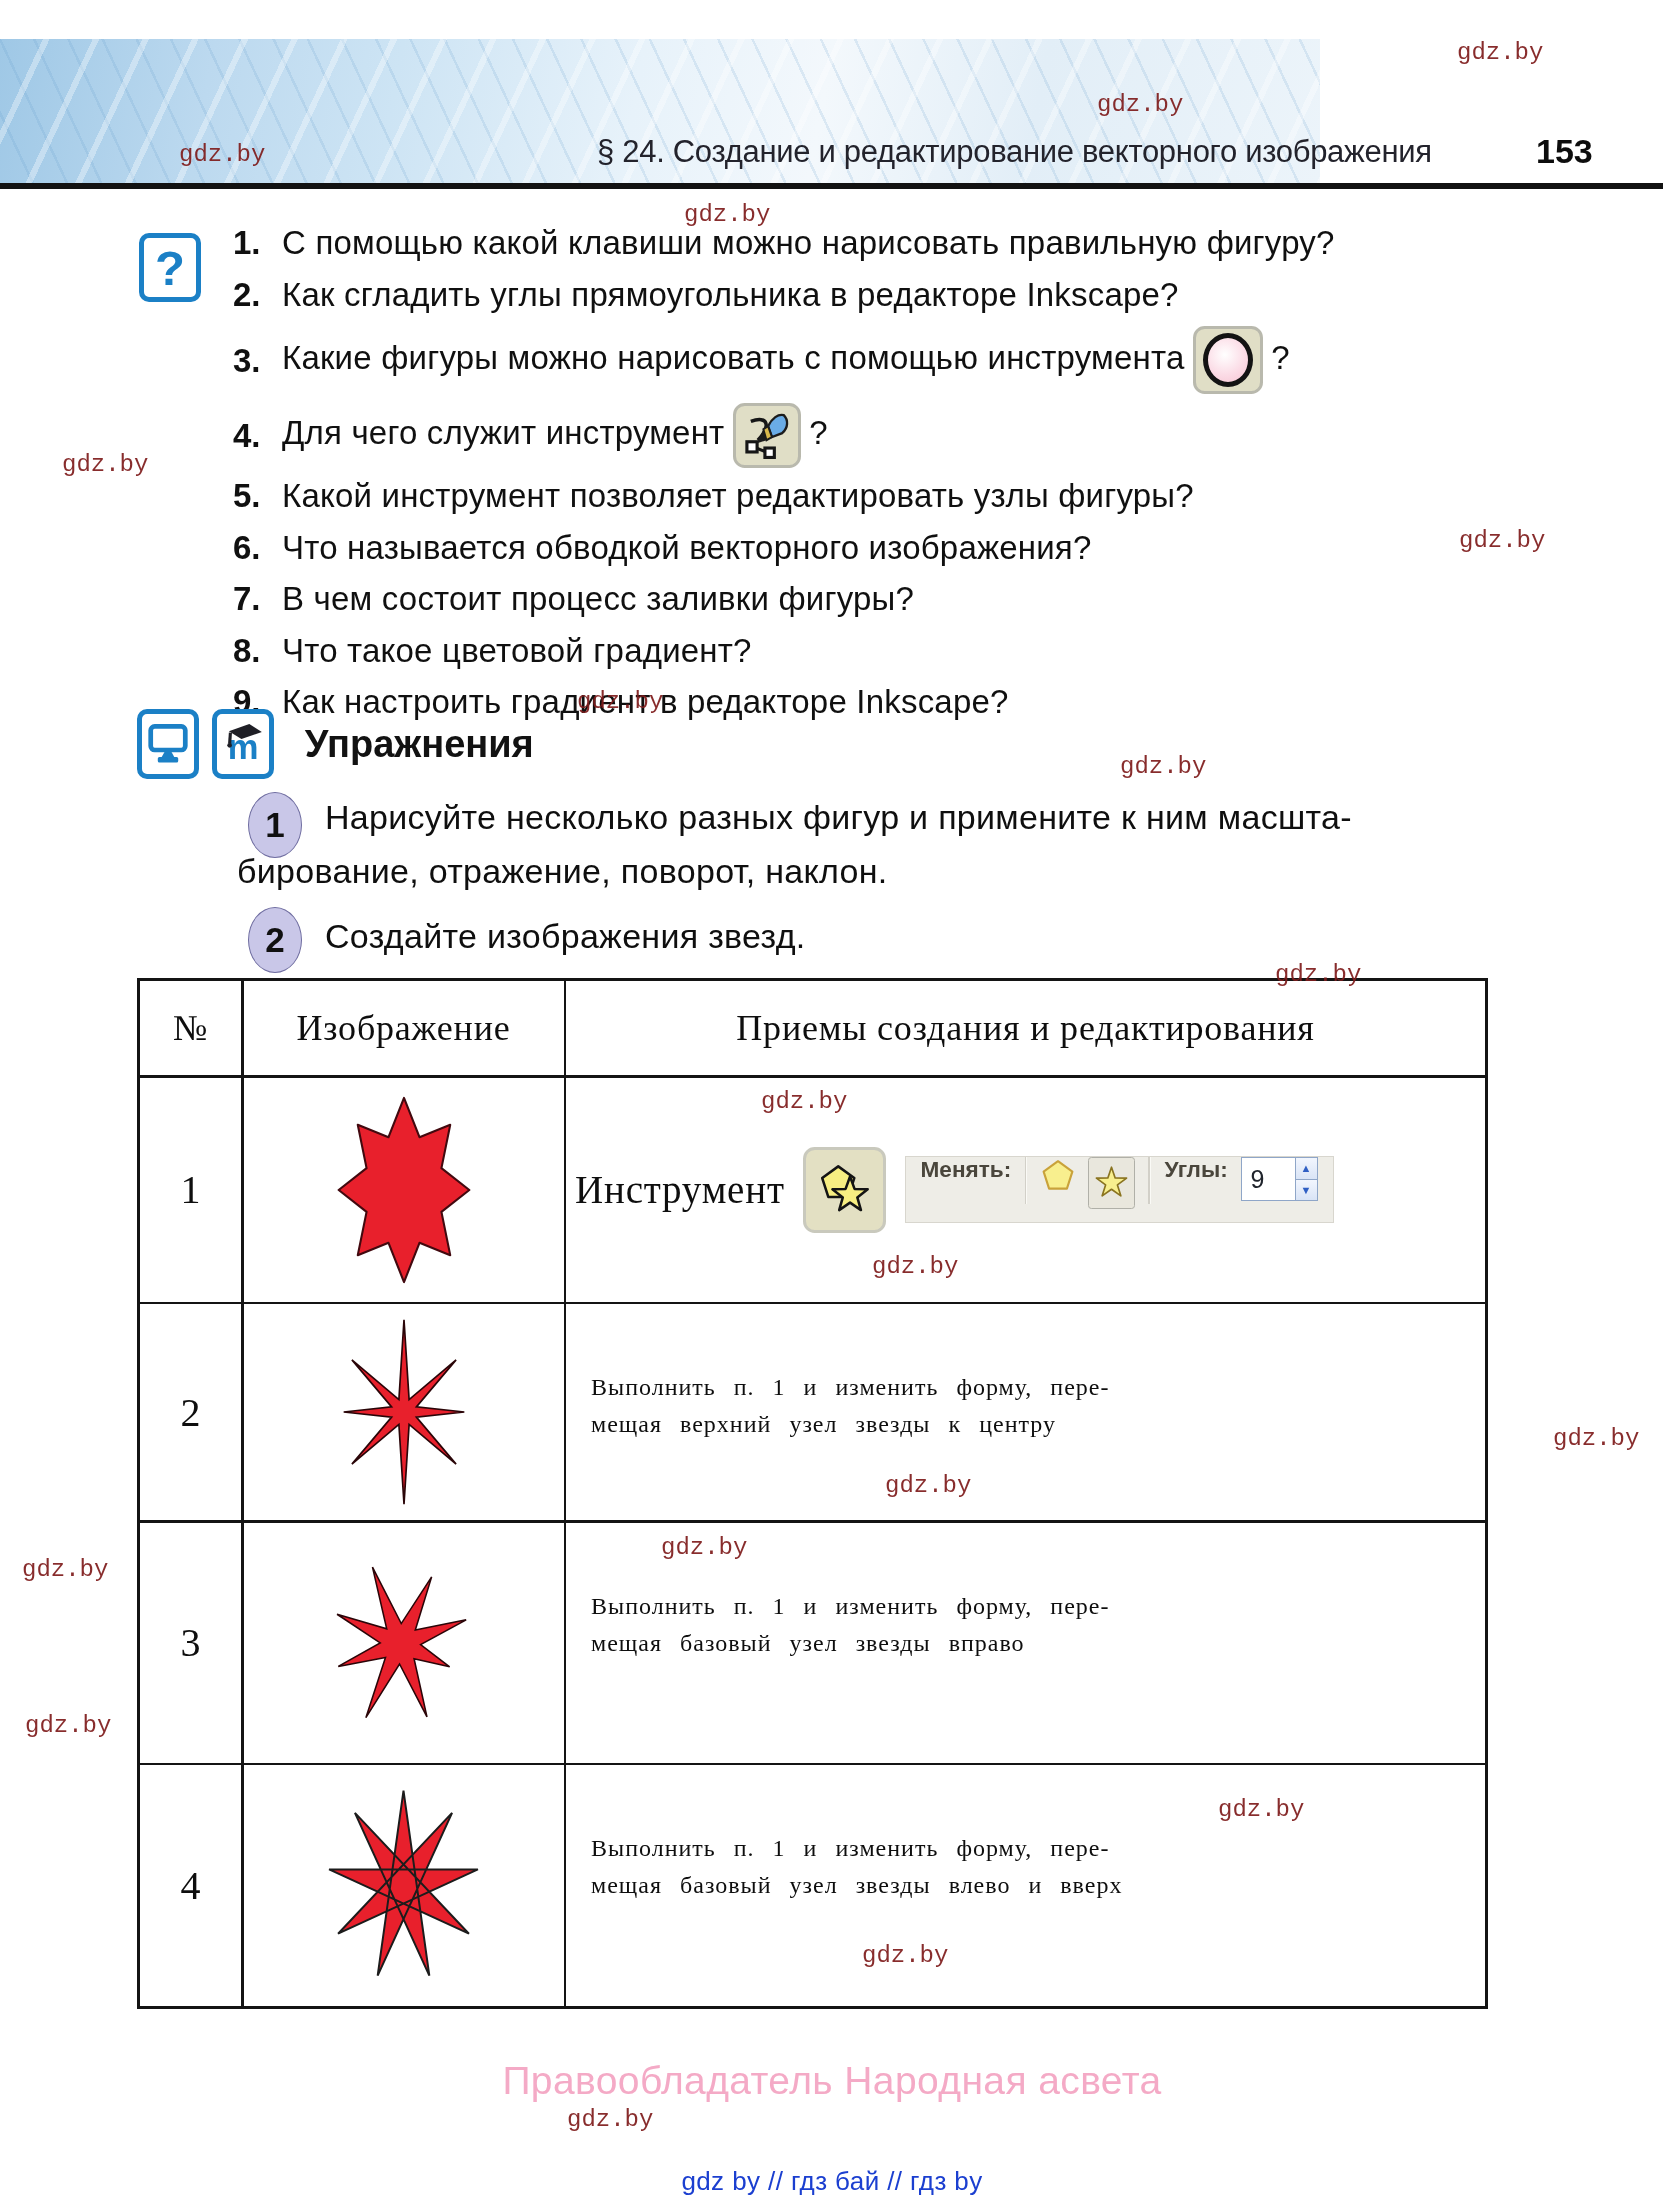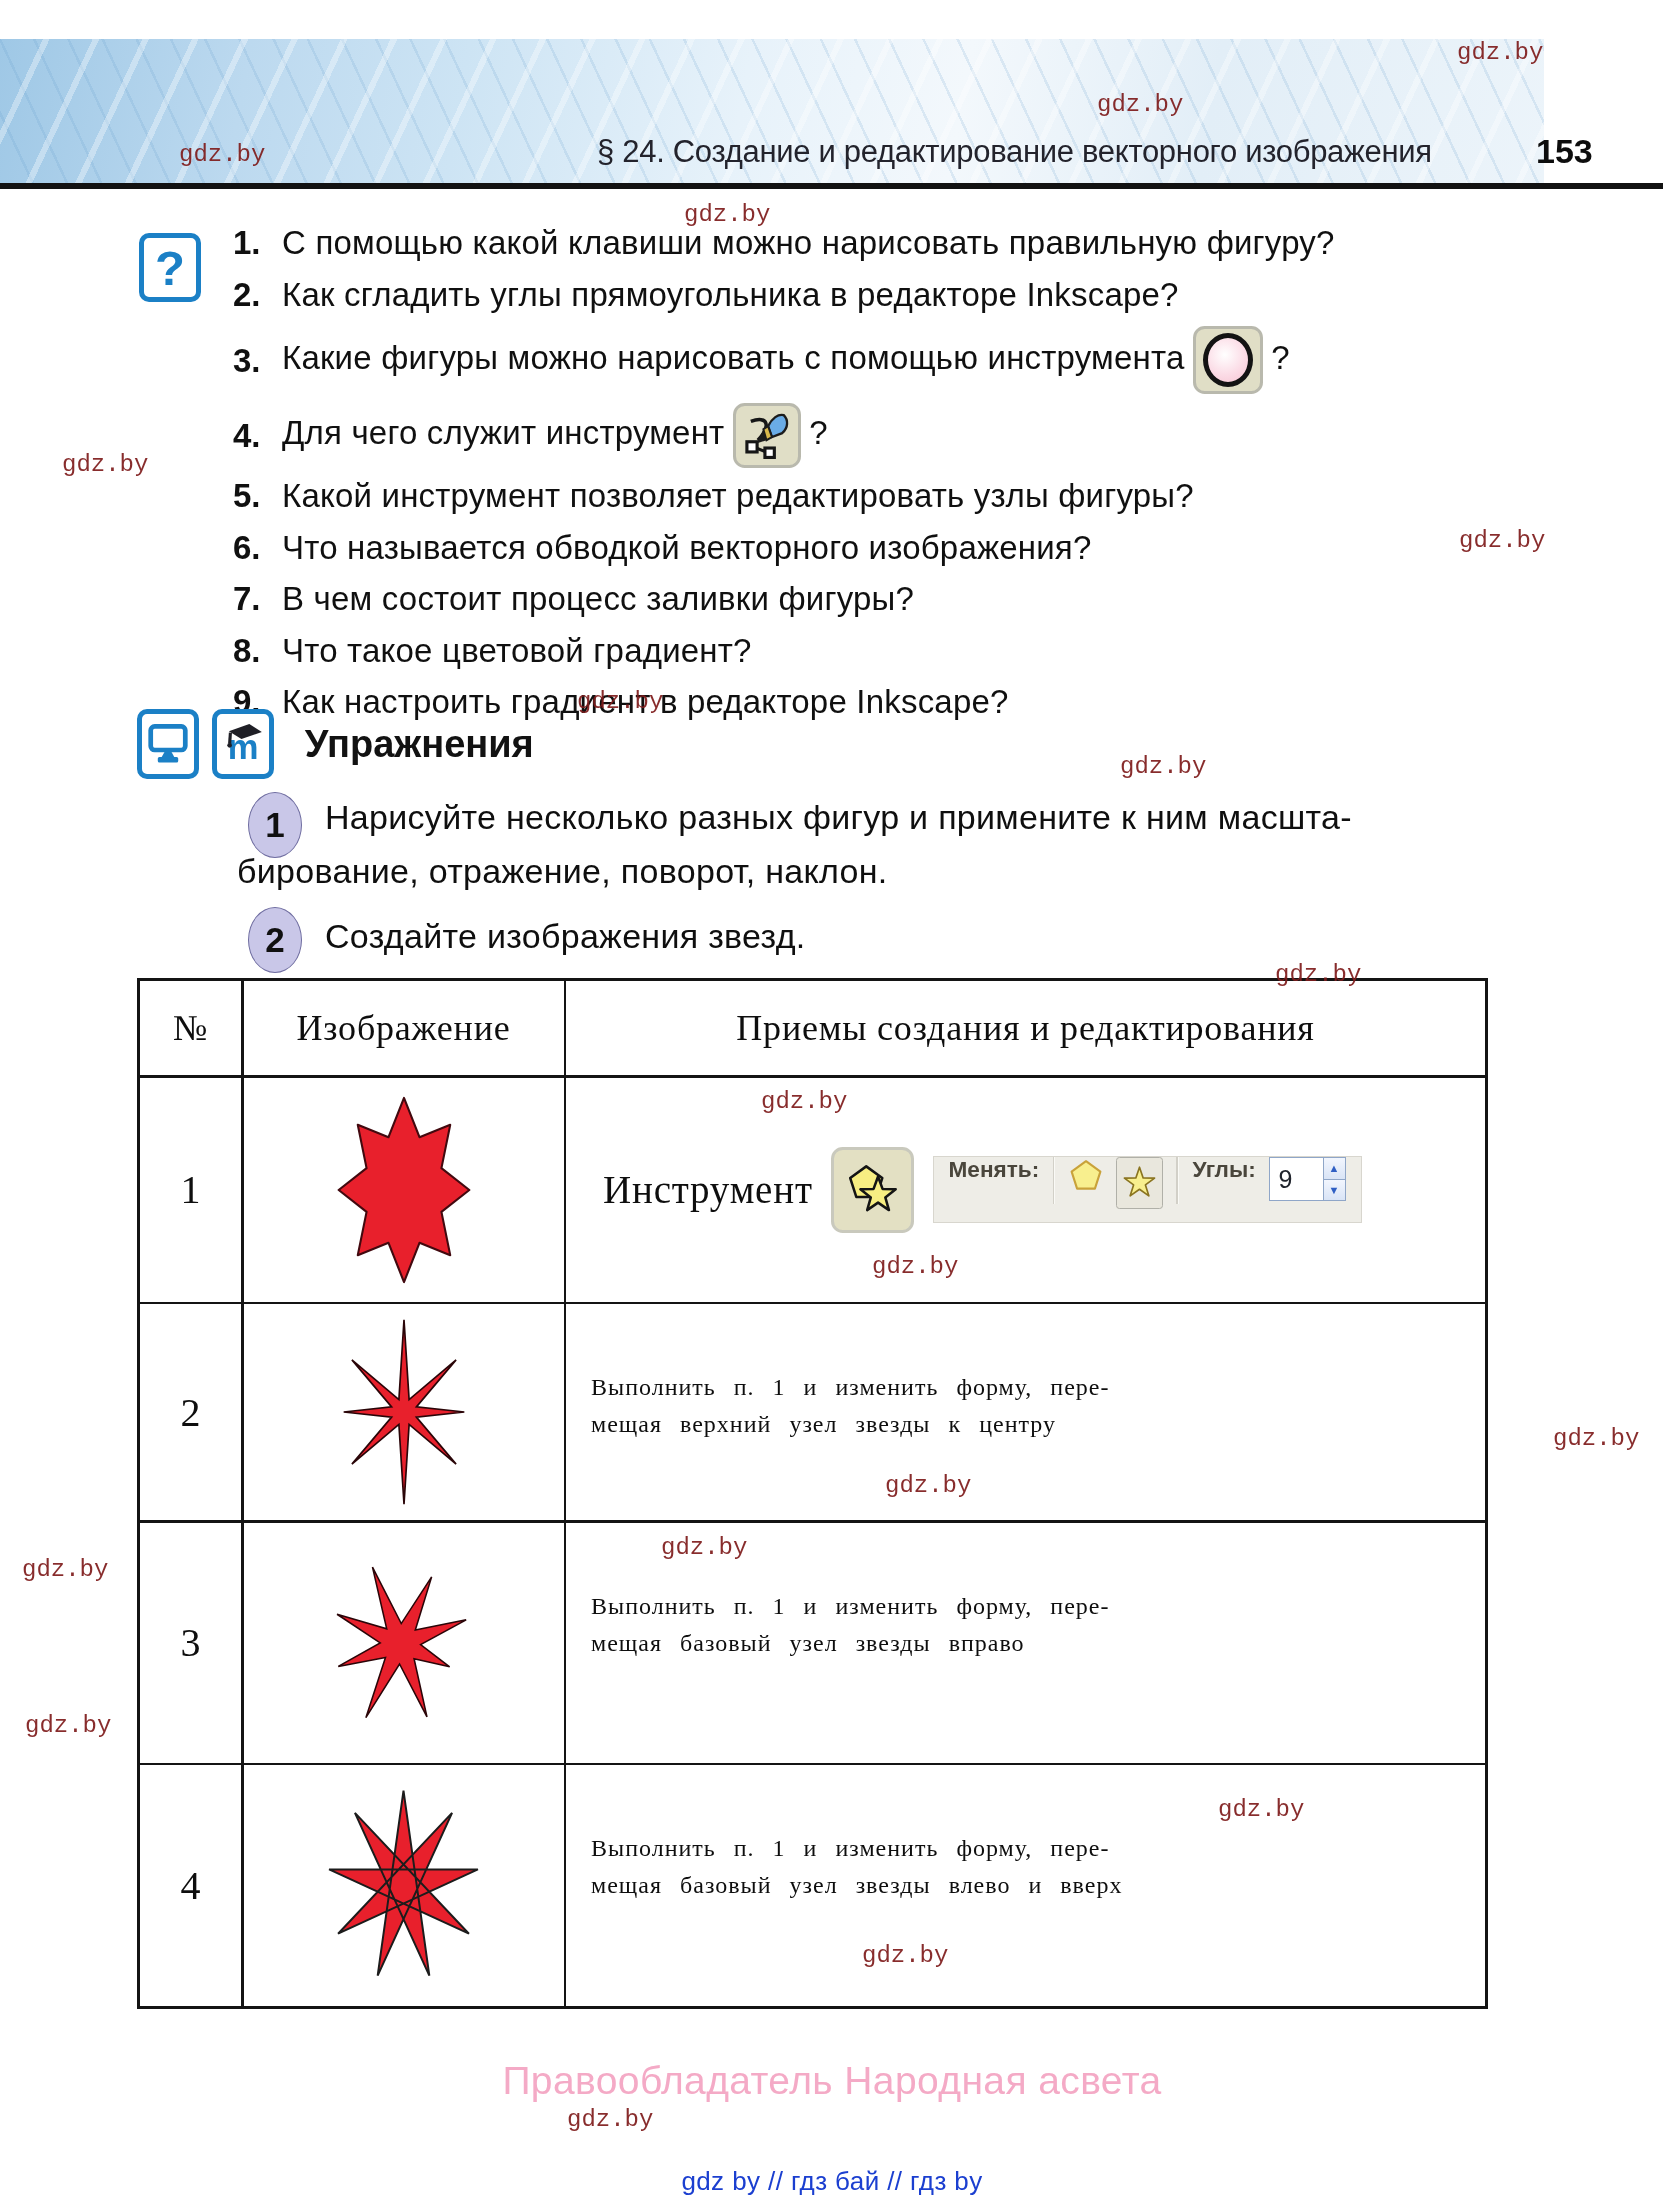--- a/index.html
+++ b/index.html
@@ -4,21 +4,21 @@
 <style>
   html,body{margin:0;padding:0;background:#ffffff;}
   .page{position:relative;width:1664px;height:2205px;background:#ffffff;overflow:hidden;
         font-family:"Liberation Sans",sans-serif;color:#111;}
 
   
   .top-notice{position:absolute;top:5px;left:0;width:100%;text-align:center;
     font-size:24px;color:#00ae4d;letter-spacing:0.4px;}
 
   
-  .banner{position:absolute;top:39px;left:0;width:1544px;height:144px;
+  .banner{position:absolute;top:39px;left:0;width:1320px;height:144px;
     background:
       repeating-linear-gradient(115deg, rgba(255,255,255,0.00) 0 39px, rgba(255,255,255,0.35) 39px 45px),
       repeating-linear-gradient(65deg, rgba(90,150,200,0.00) 0 28.5px, rgba(90,150,200,0.16) 28.5px 31px),
       linear-gradient(100deg,#9fc8e6 0%,#bcd9ef 16%,#cde4f4 30%,#e7f2fa 48%,#f3f8fc 62%,#e2eef7 78%,#ecf4fa 100%);}
   .banner-title{position:absolute;left:597px;bottom:13.4px;font-size:31px;color:#23232c;
     letter-spacing:-0.3px;white-space:nowrap;}
   .banner-pagenum{position:absolute;left:1536px;bottom:11.7px;font-size:34px;font-weight:bold;color:#0d0d0d;}
   .header-rule{position:absolute;top:183px;left:0;width:1664px;height:5.9px;background:#121212;}
 
   
@@ -57,21 +57,21 @@
     grid-template-columns:101px 320px 919px;grid-template-rows:94px 224px 216px 240px 241px;
     gap:2.5px;background:#141414;border:3.4px solid #141414;}
   .cell{background:#ffffff;font-family:"Liberation Serif",serif;}
   .hdr{display:flex;align-items:center;justify-content:center;font-size:36px;color:#0e0e0e;
     letter-spacing:0.8px;}
   .cnum{display:flex;align-items:center;justify-content:center;font-size:40px;color:#0e0e0e;}
   .cimg{display:flex;align-items:center;justify-content:center;}
   .ctext{padding:65px 22px 0 25px;font-size:24px;color:#0e0e0e;letter-spacing:1px;
     word-spacing:11px;line-height:1.55;}
   .ctext .ln{white-space:nowrap;}
-  .crow1{display:flex;align-items:center;padding-left:37px;gap:18.4px;}
+  .crow1{display:flex;align-items:center;padding-left:9px;gap:18.4px;}
   .crow1-label{font-size:39px;color:#0e0e0e;letter-spacing:0.8px;}
 
   
   .star-tool-big{width:77px;height:80px;background:#e3e0c3;border:3.4px solid #c9c9bd;border-radius:11.7px;
     display:flex;align-items:center;justify-content:center;flex:none;}
 
   
   .mini-toolbar{height:65px;background:#eeede7;border:1.7px solid #d8d6ce;display:flex;
     padding:0 15px;gap:13.4px;font-family:"Liberation Sans",sans-serif;}
   .mt-label{font-size:22.6px;font-weight:bold;color:#4a463c;}

